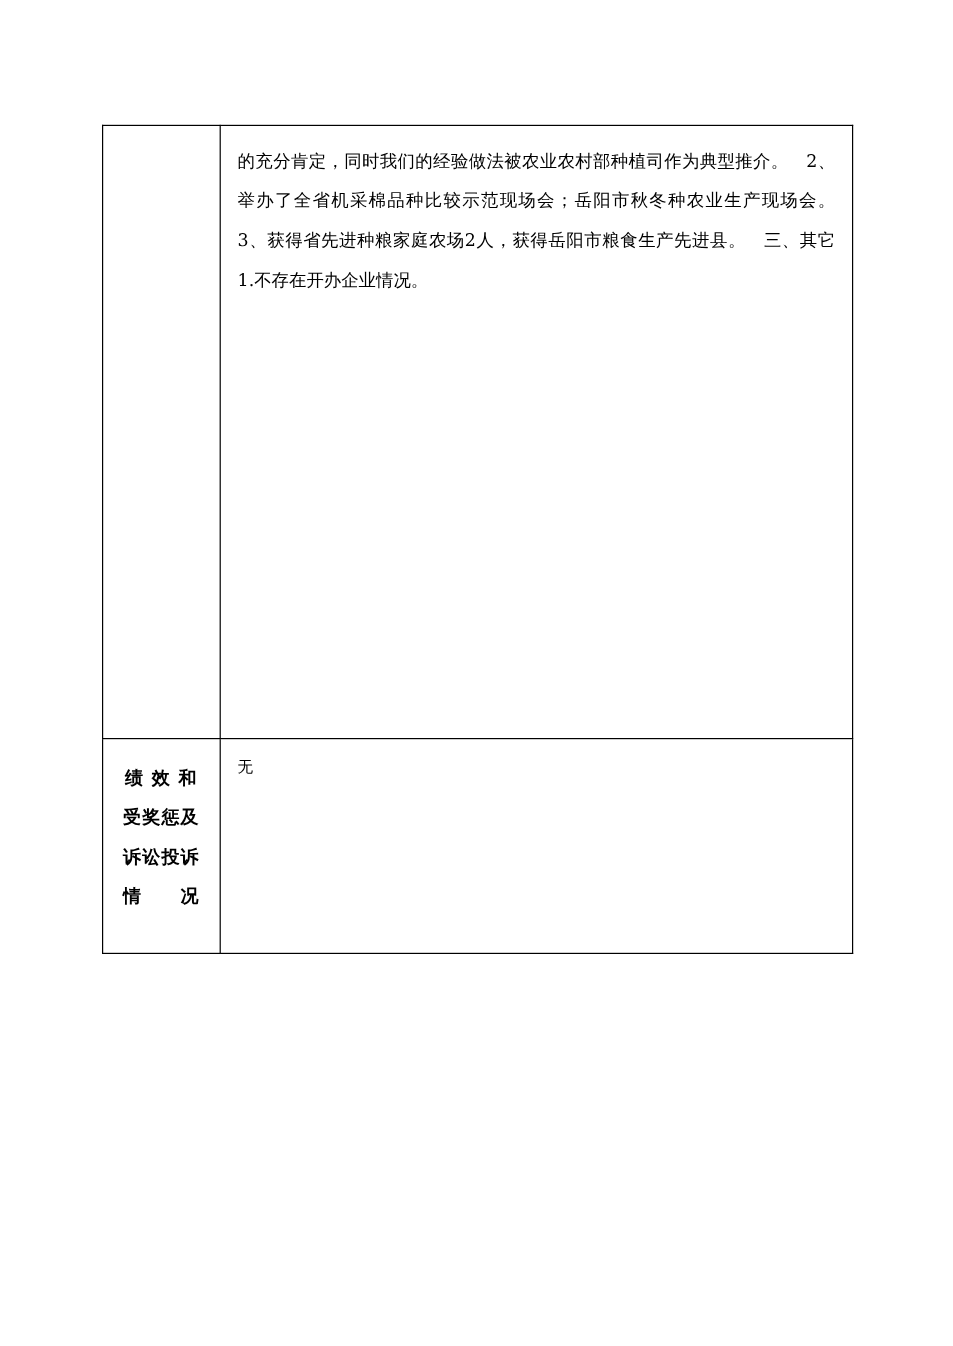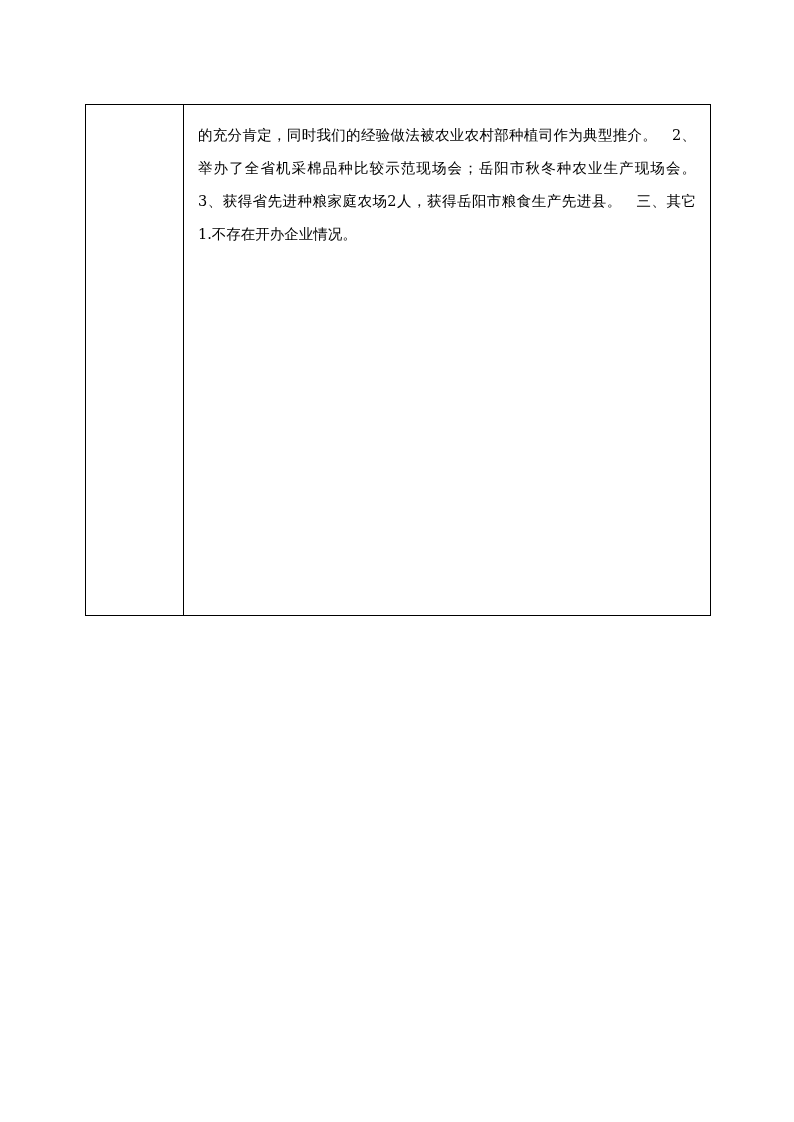--- a/index.html
+++ b/index.html
@@ -92,15 +92,30 @@
       <tr class="row-main">
         <td class="col-label">
           <div class="label-cell"></div>
         </td>
         <td class="col-content">
           <div class="content-cell">
             <div class="body-text">的充分肯定，同时我们的经验做法被农业农村部种植司作为典型推介。　2、举办了全省机采棉品种比较示范现场会；岳阳市秋冬种农业生产现场会。　　3、获得省先进种粮家庭农场2人，获得岳阳市粮食生产先进县。　三、其它 1.不存在开办企业情况。</div>
           </div>
         </td>
       </tr>
+      <tr class="row-perf">
+        <td class="col-label">
+          <div class="label-cell label-block-perf">
+            <div class="label-line">绩 效 和</div>
+            <div class="label-line">受奖惩及</div>
+            <div class="label-line">诉讼投诉</div>
+            <div class="label-line">情　　况</div>
+          </div>
+        </td>
+        <td class="col-content">
+          <div class="content-cell">
+            <div class="short-text">无</div>
+          </div>
+        </td>
+      </tr>
     </tbody>
   </table>
 </div>
 
 </body></html>

